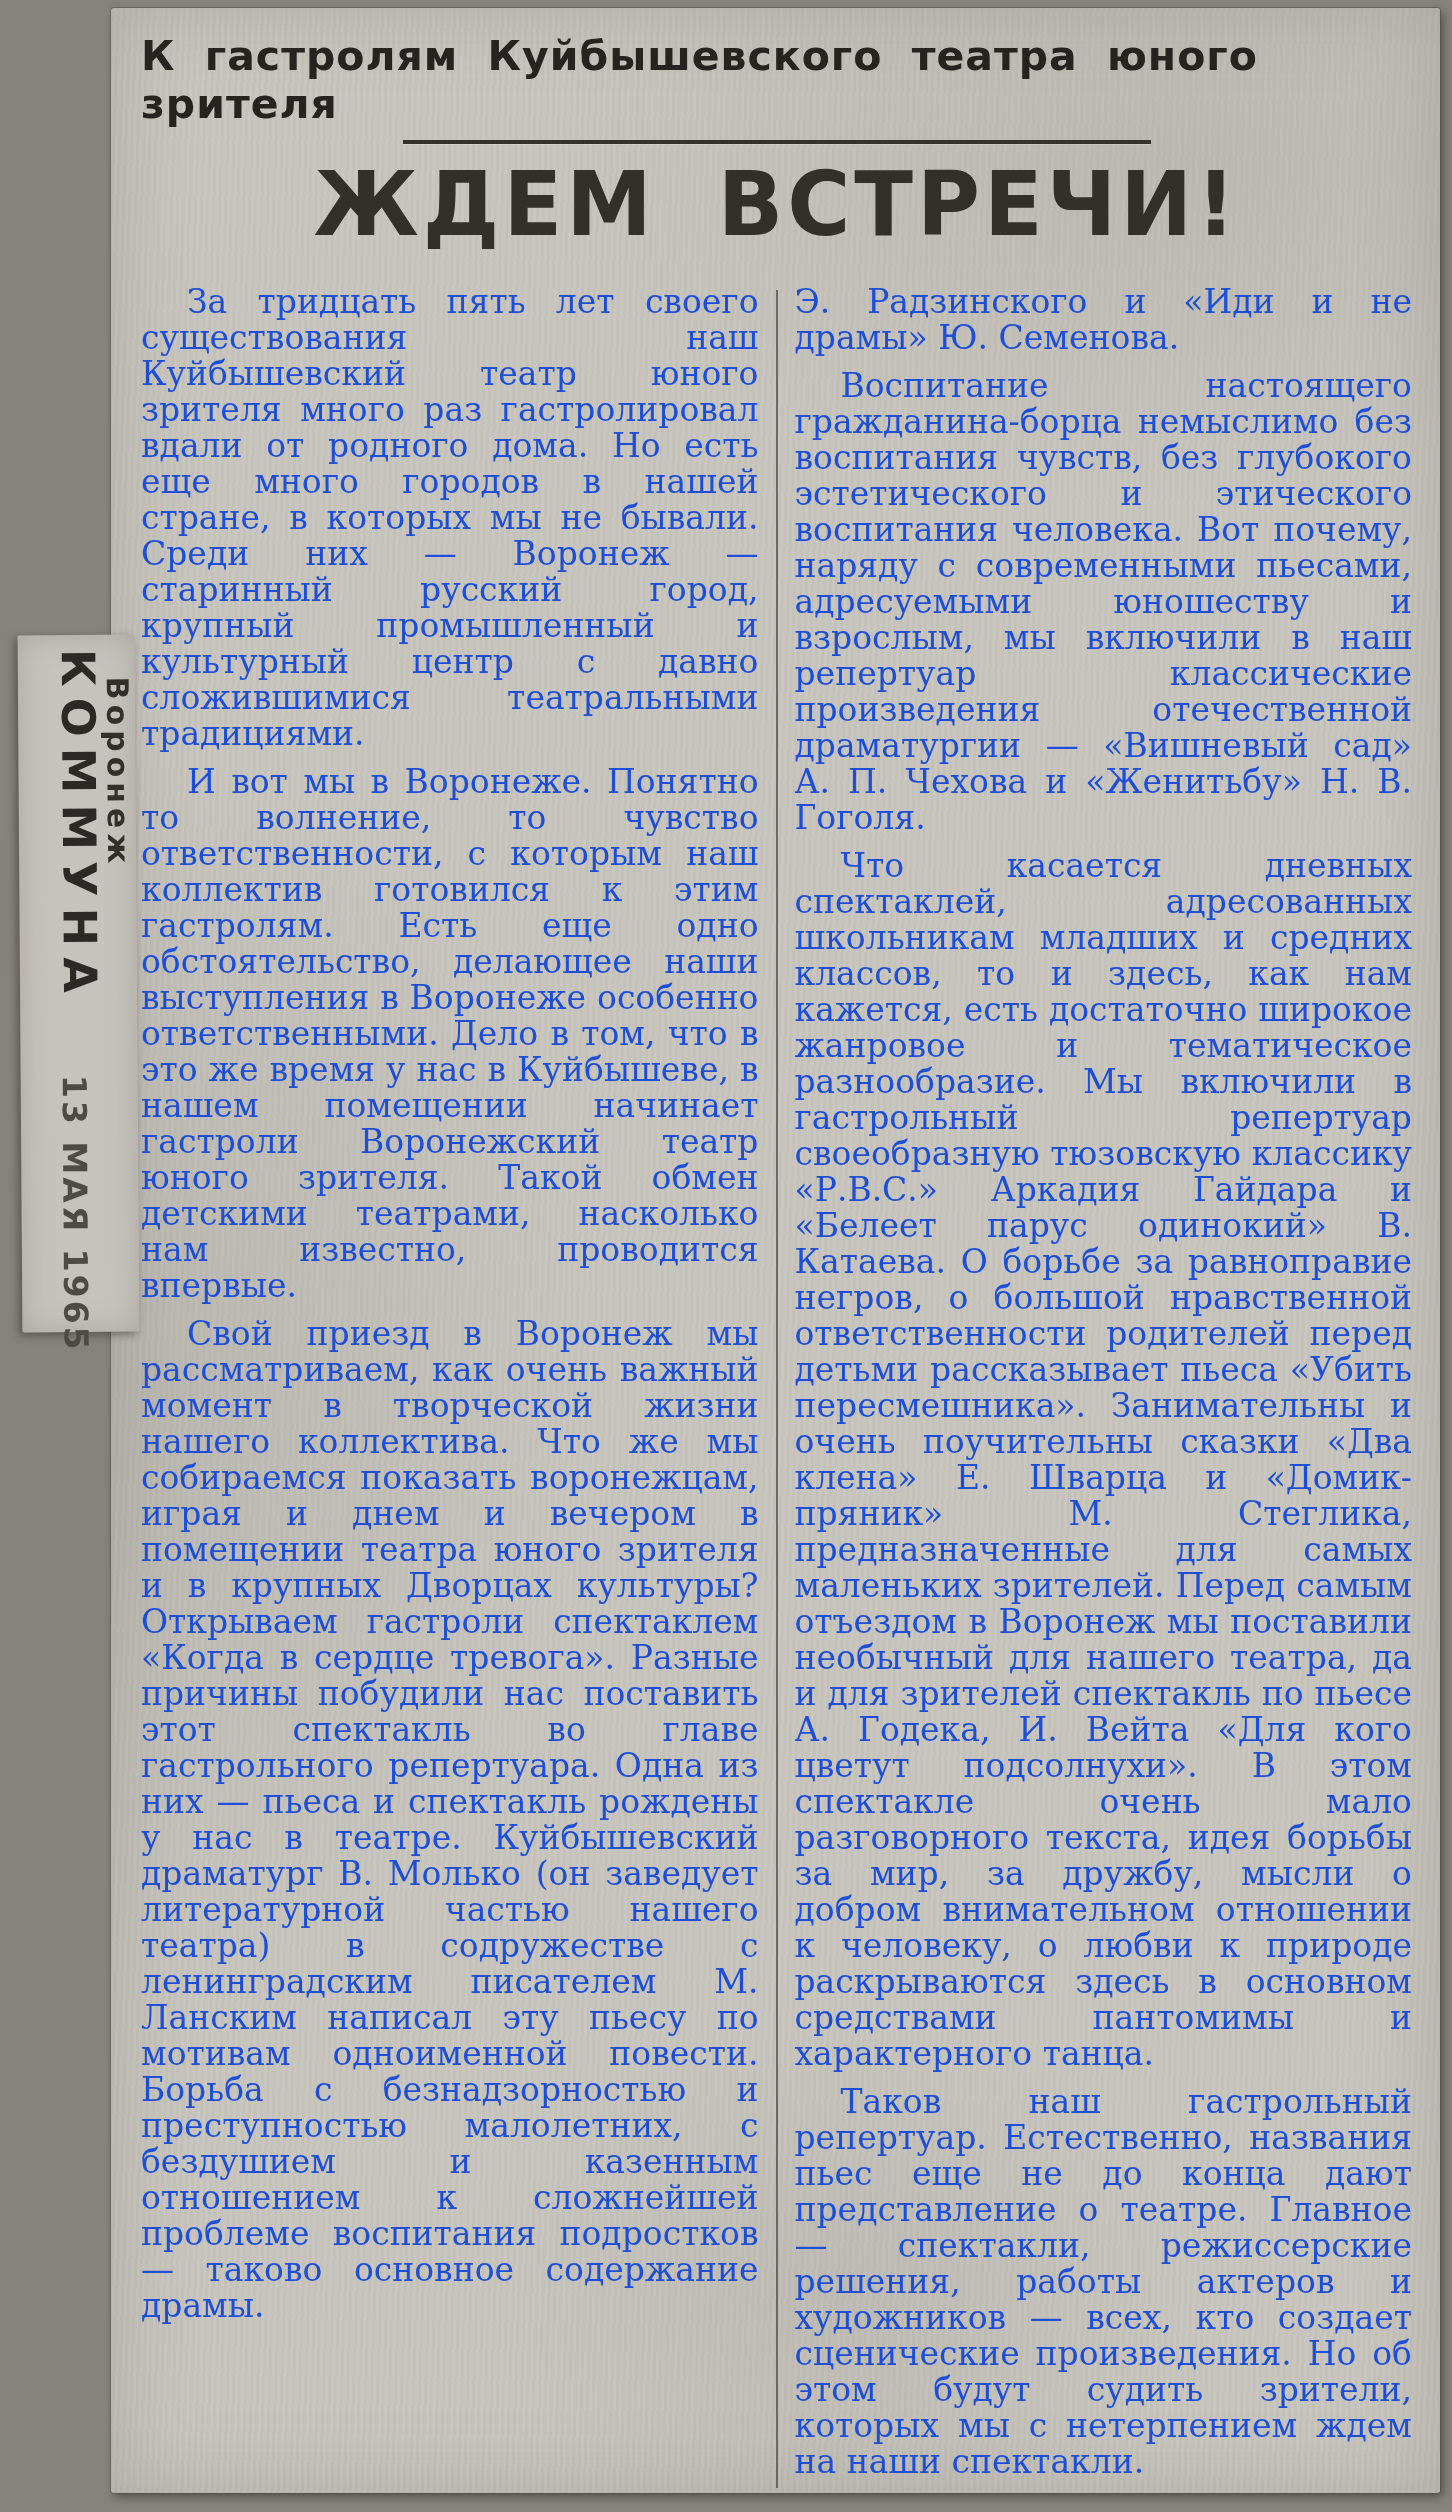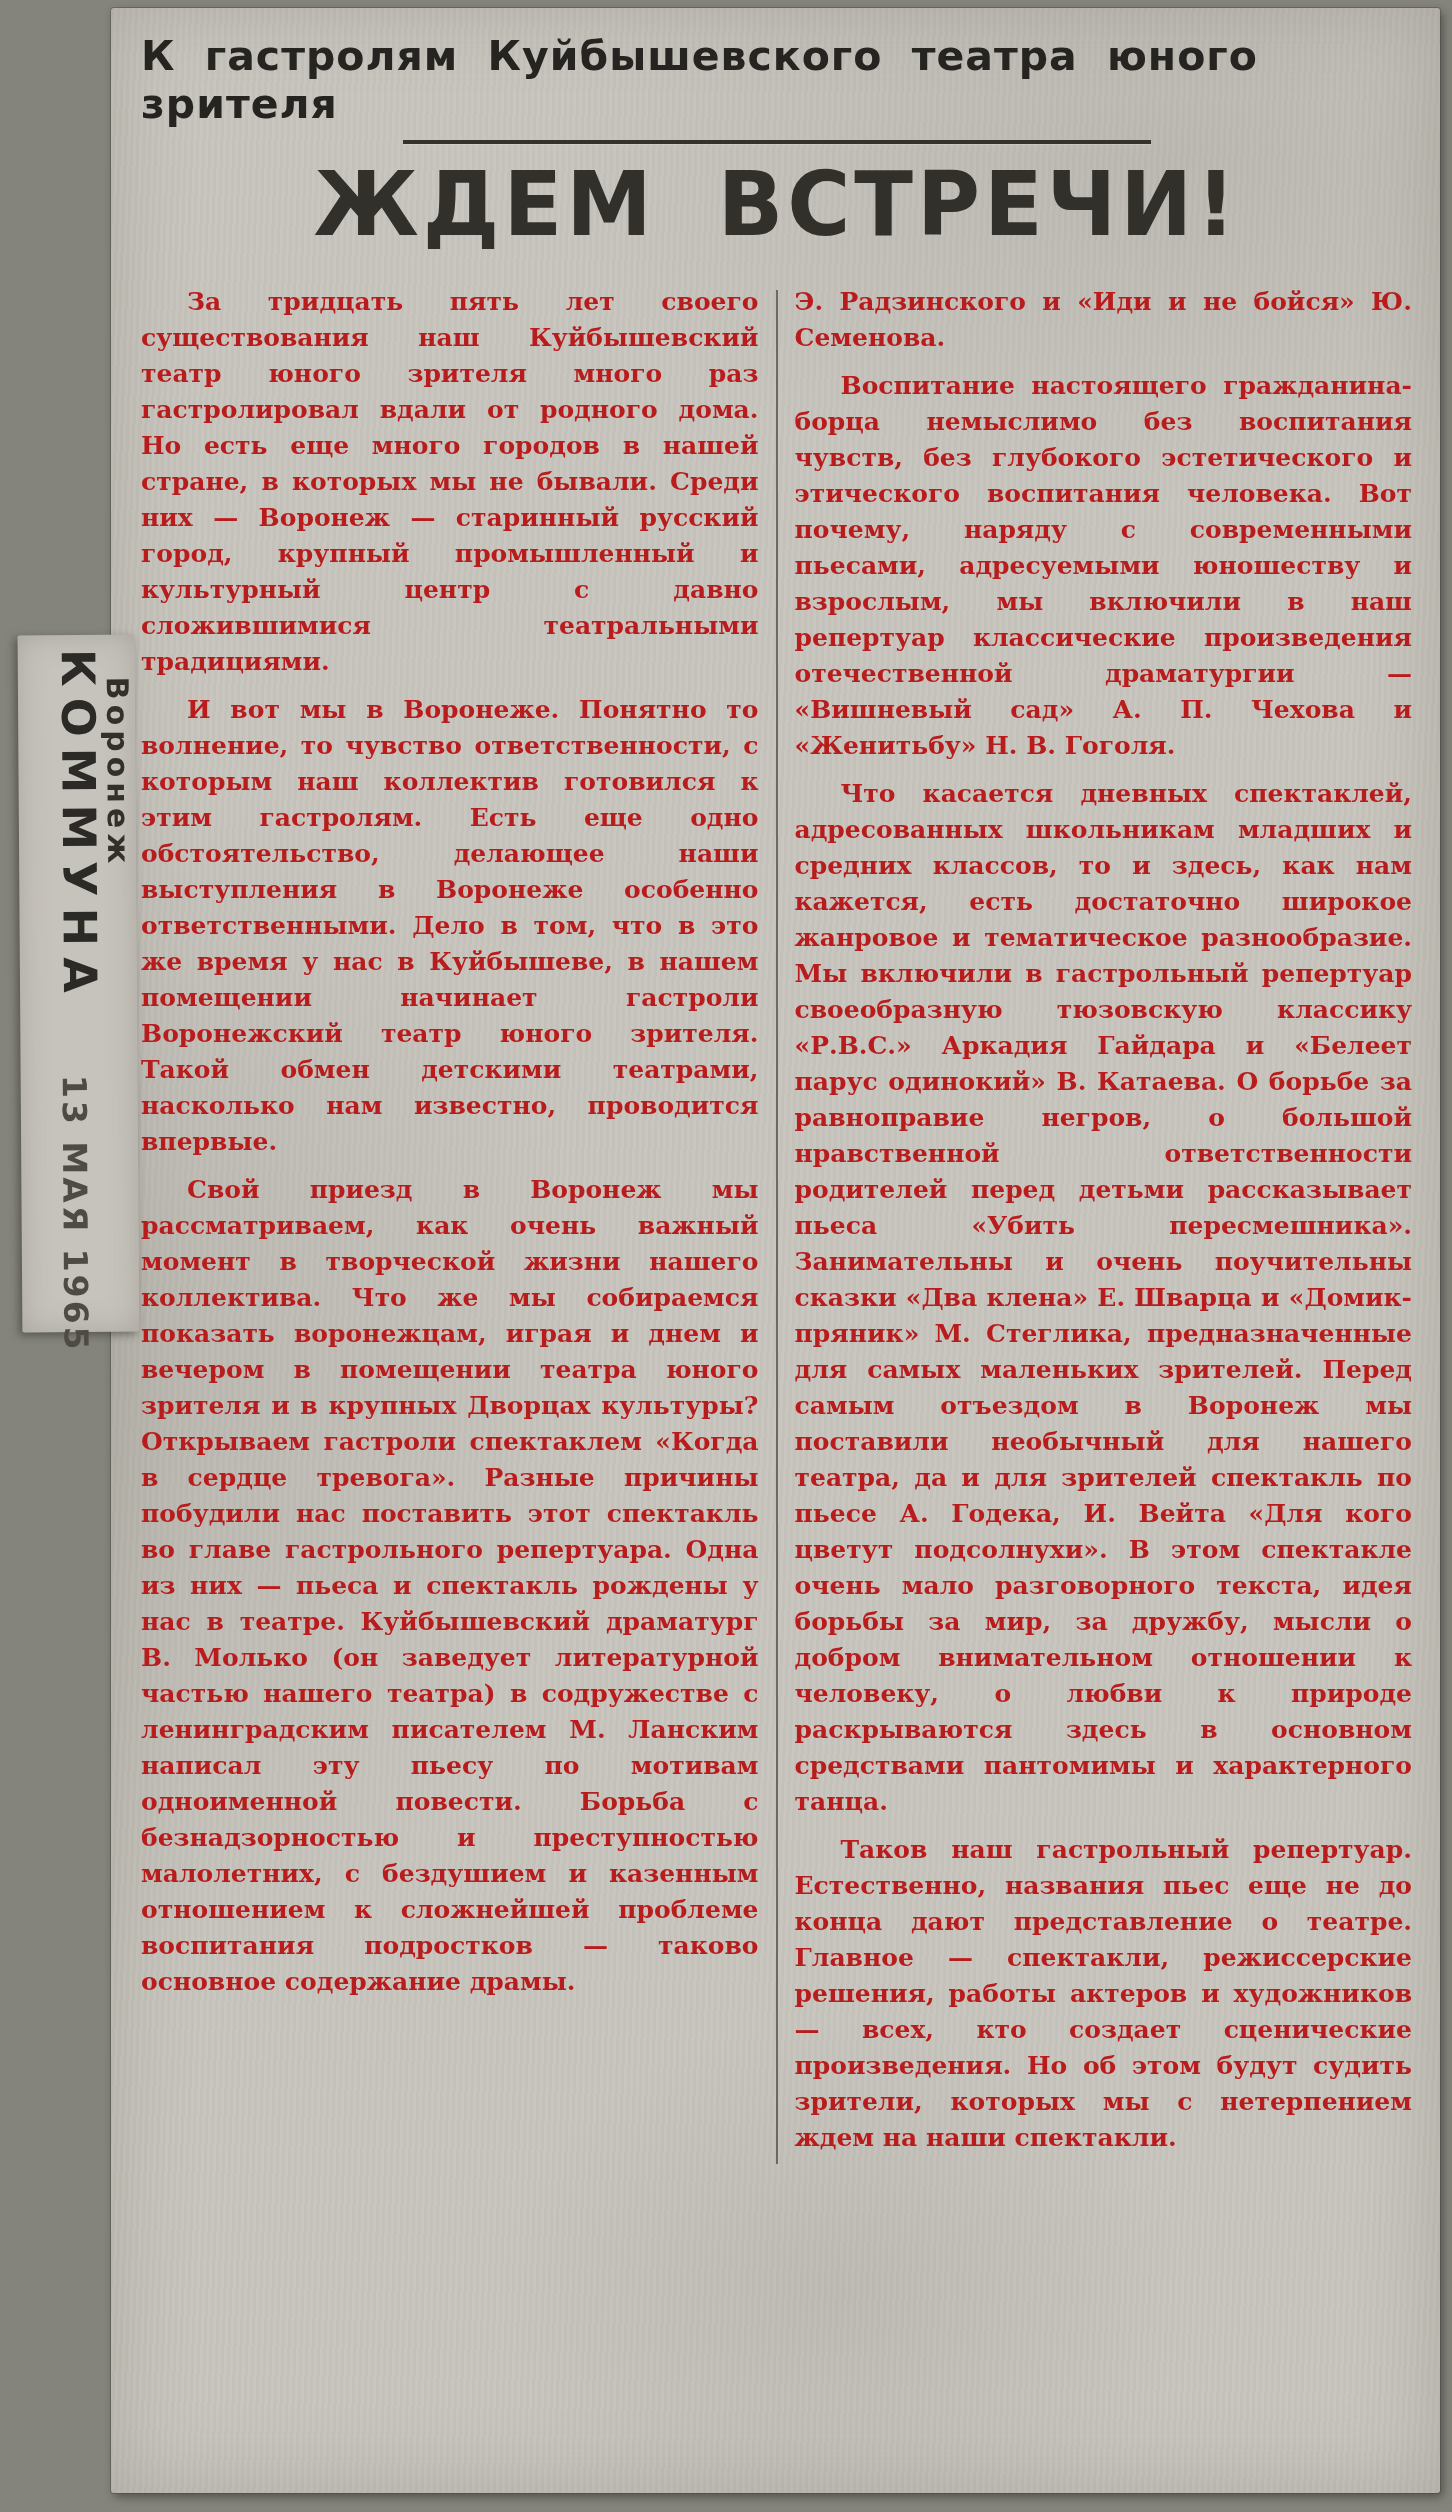--- a/index.html
+++ b/index.html
@@ -71,26 +71,26 @@
   .columns::before {
     content: "";
     position: absolute;
     left: calc(50% - 1px); top: 6px; bottom: 4px;
     width: 2px;
     background: #56534b;
     opacity: .8;
   }
   .col { flex: 1 1 0; min-width: 0; }
   .col p {
-    font-size: 25px;
+    font-size: 33px;
     line-height: 36px;
-    font-weight: bold;
+    font-weight: normal;
     text-align: justify;
     text-indent: 46px;
-    color: #b91c1c;
+    color: #1d4ed8;
     margin-bottom: 12px;
     hyphens: auto;
     -webkit-hyphens: auto;
   }
   .col p.no-indent { text-indent: 0; }
 
   
   .tab {
     position: absolute;
     left: 20px; top: 635px;
@@ -131,21 +131,21 @@
     <div class="columns">
 
       <div class="col">
         <p>За тридцать пять лет своего существования наш Куйбышевский театр юного зрителя много раз гастролировал вдали от родного дома. Но есть еще много городов в нашей стране, в которых мы не бывали. Среди них — Воронеж — старинный русский город, крупный промышленный и культурный центр с давно сложившимися театральными традициями.</p>
         <p>И вот мы в Воронеже. Понятно то волнение, то чувство ответственности, с которым наш коллектив готовился к этим гастролям. Есть еще одно обстоятельство, делающее наши выступления в Воронеже особенно ответственными. Дело в том, что в это же время у нас в Куйбышеве, в нашем помещении начинает гастроли Воронежский театр юного зрителя. Такой обмен детскими театрами, насколько нам известно, проводится впервые.</p>
         <p>Свой приезд в Воронеж мы рассматриваем, как очень важный момент в творческой жизни нашего коллектива. Что же мы собираемся показать воронежцам, играя и днем и вечером в помещении театра юного зрителя и в крупных Дворцах культуры? Открываем гастроли спектаклем «Когда в сердце тревога». Разные причины побудили нас поставить этот спектакль во главе гастрольного репертуара. Одна из них — пьеса и спектакль рождены у нас в театре. Куйбышевский драматург В. Молько (он заведует литературной частью нашего театра) в содружестве с ленинградским писателем М. Ланским написал эту пьесу по мотивам одноименной повести. Борьба с безнадзорностью и преступностью малолетних, с бездушием и казенным отношением к сложнейшей проблеме воспитания подростков — таково основное содержание драмы.</p>
 
       </div>
 
       <div class="col">
-        <p class="no-indent">Э. Радзинского и «Иди и не бойся» Ю. Семенова.</p>
+        <p class="no-indent">Э. Радзинского и «Иди и не драмы» Ю. Семенова.</p>
         <p>Воспитание настоящего гражданина-борца немыслимо без воспитания чувств, без глубокого эстетического и этического воспитания человека. Вот почему, наряду с современными пьесами, адресуемыми юношеству и взрослым, мы включили в наш репертуар классические произведения отечественной драматургии — «Вишневый сад» А. П. Чехова и «Женитьбу» Н. В. Гоголя.</p>
         <p>Что касается дневных спектаклей, адресованных школьникам младших и средних классов, то и здесь, как нам кажется, есть достаточно широкое жанровое и тематическое разнообразие. Мы включили в гастрольный репертуар своеобразную тюзовскую классику «Р.В.С.» Аркадия Гайдара и «Белеет парус одинокий» В. Катаева. О борьбе за равноправие негров, о большой нравственной ответственности родителей перед детьми рассказывает пьеса «Убить пересмешника». Занимательны и очень поучительны сказки «Два клена» Е. Шварца и «Домик-пряник» М. Стеглика, предназначенные для самых маленьких зрителей. Перед самым отъездом в Воронеж мы поставили необычный для нашего театра, да и для зрителей спектакль по пьесе А. Годека, И. Вейта «Для кого цветут подсолнухи». В этом спектакле очень мало разговорного текста, идея борьбы за мир, за дружбу, мысли о добром внимательном отношении к человеку, о любви к природе раскрываются здесь в основном средствами пантомимы и характерного танца.</p>
         <p>Таков наш гастрольный репертуар. Естественно, названия пьес еще не до конца дают представление о театре. Главное — спектакли, режиссерские решения, работы актеров и художников — всех, кто создает сценические произведения. Но об этом будут судить зрители, которых мы с нетерпением ждем на наши спектакли.</p>
 
       </div>
 
     </div>
   </div>
 </div>
 

